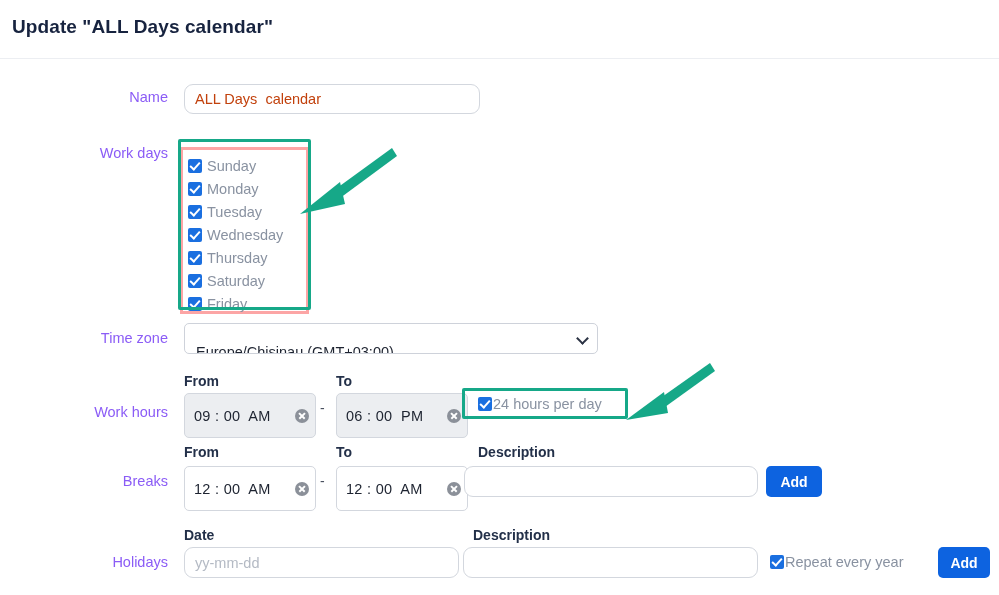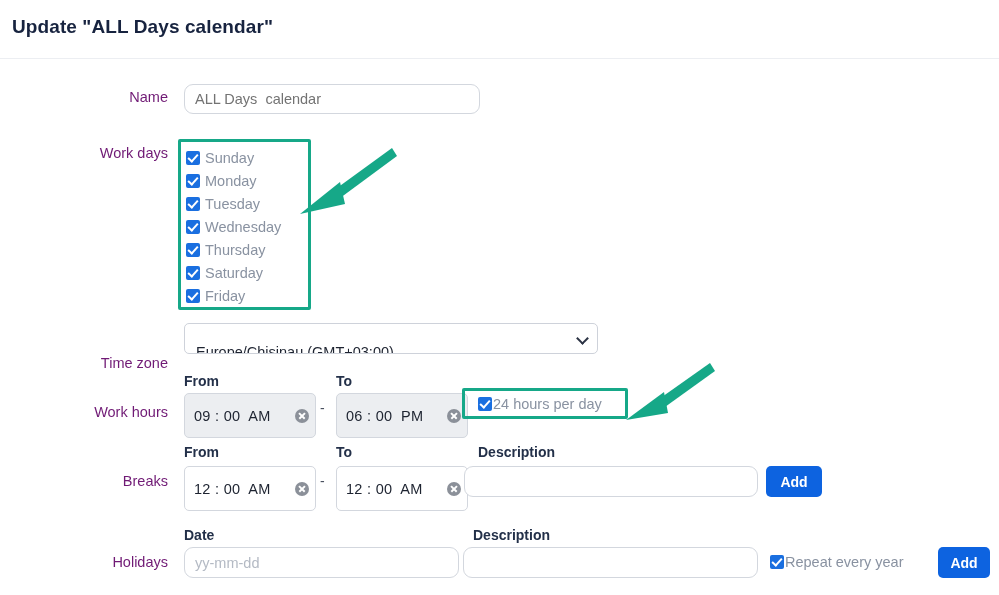--- a/index.html
+++ b/index.html
@@ -27,58 +27,58 @@
     position: absolute;
     left: 0; top: 58px;
     width: 999px; height: 1px;
     background: #eceef2;
   }
 
   
   .row-label {
     position: absolute;
     font-size: 14.5px;
-    color: #701a75;
+    color: #8b5cf6;
     text-align: right;
     width: 120px;
     white-space: nowrap;
   }
   .col-head {
     position: absolute;
     font-size: 14px;
     font-weight: bold;
     color: #233049;
     white-space: nowrap;
   }
 
   .text-input {
     position: absolute;
     border: 1px solid #d3d7de;
     border-radius: 9px;
     background: #ffffff;
     font-size: 14.5px;
-    color: #737373;
+    color: #c2410c;
     padding: 0 10px;
     font-family: "Liberation Sans", sans-serif;
     outline: none;
   }
   .text-input::placeholder { color: #b4bac4; }
 
   
   #name-label { left: 48px; top: 89px; }
   #name-input { left: 184px; top: 84px; width: 296px; height: 30px; }
 
   
   #workdays-label { left: 48px; top: 145px; }
   .workdays-box {
     position: absolute;
-    left: 180px; top: 141px;
+    left: 180px; top: 147px;
     width: 129px; height: 167px;
     background: #ffffff;
-    border: 1px solid #fca5a5;
+    border: 3px solid #fca5a5;
     padding: 4px 0 0 5px;
   }
   .highlight-box {
     position: absolute;
     border: 3px solid #16a888;
     border-radius: 2px;
     pointer-events: none;
   }
   #workdays-highlight { left: 178px; top: 139px; width: 133px; height: 171px; }
 
@@ -103,21 +103,21 @@
     content: "";
     position: absolute;
     left: 4px; top: 1px;
     width: 4px; height: 8px;
     border: solid #fff;
     border-width: 0 2px 2px 0;
     transform: rotate(42deg);
   }
 
   
-  #timezone-label { left: 48px; top: 330px; margin-top: 25px; }
+  #timezone-label { left: 48px; top: 330px; }
   .select-box {
     position: absolute;
     left: 184px; top: 323px;
     width: 414px; height: 31px;
     border: 1px solid #ced2da;
     border-radius: 5px;
     background: #fff;
     font-size: 14.5px;
     color: #1d2330;
     padding: 14px 28px 0 11px;

